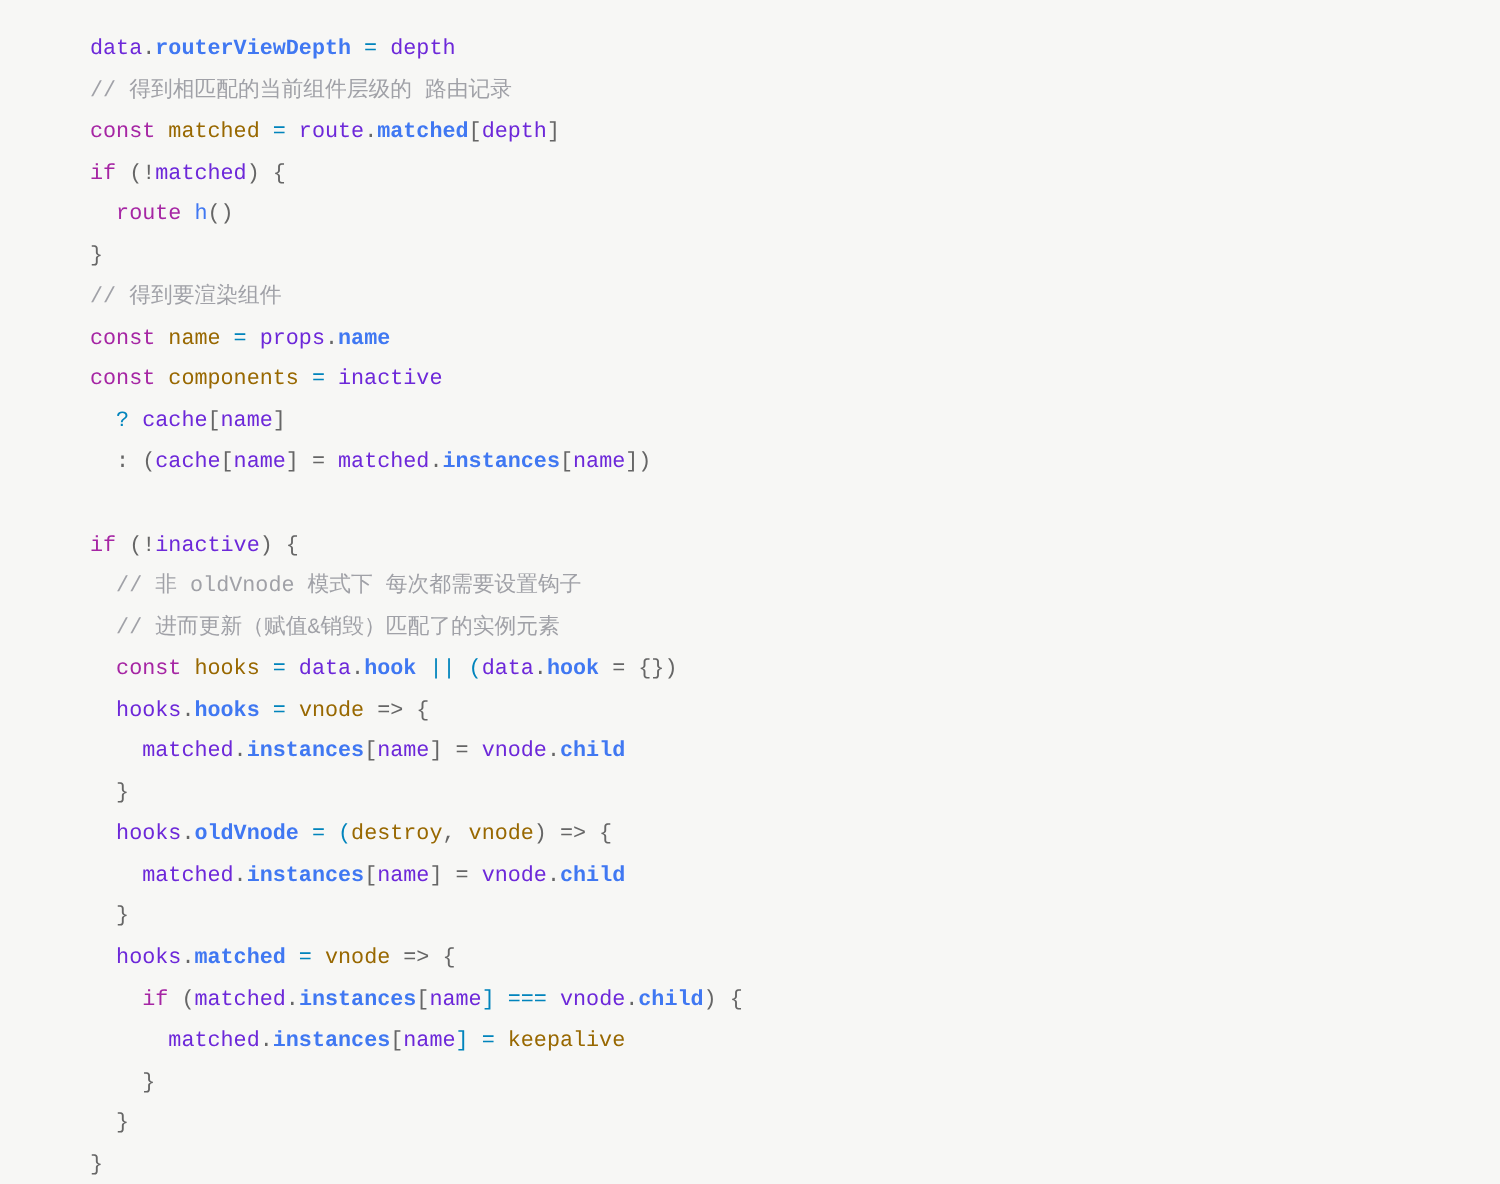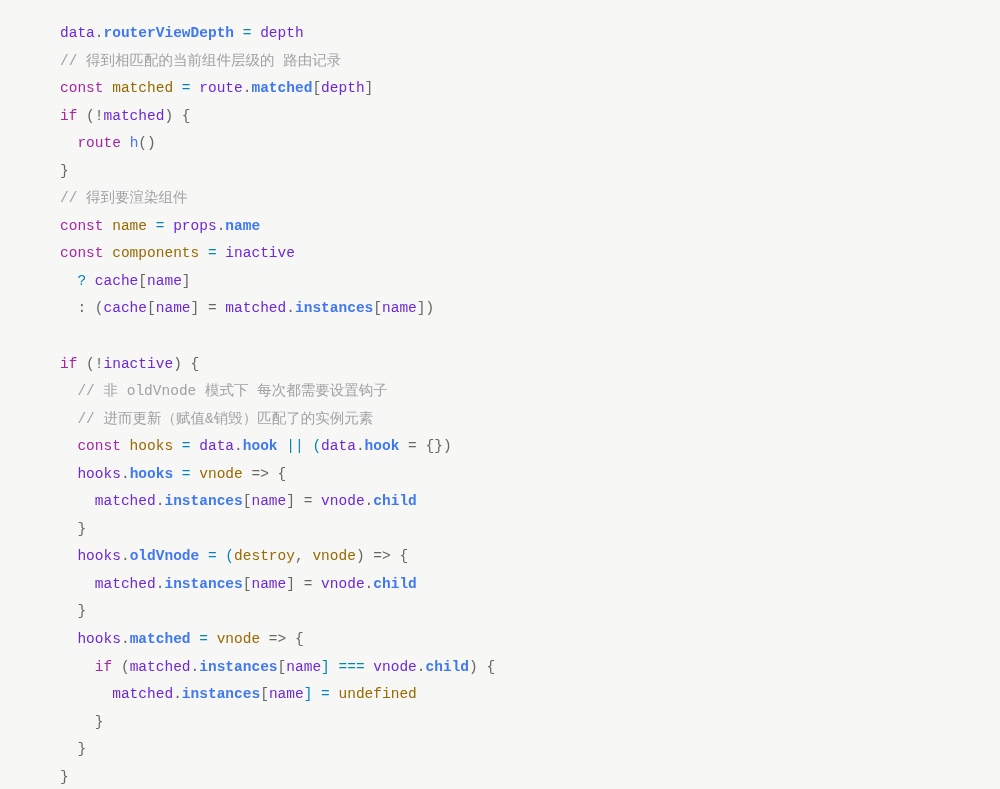--- a/index.html
+++ b/index.html
@@ -45,16 +45,16 @@
 <span>  <span class="tok-comment">// 进而更新（赋值&amp;销毁）匹配了的实例元素</span></span>
 <span>  <span class="tok-keyword">const</span><span class="tok-var"> hooks </span><span class="tok-op">=</span><span class="tok-ident"> data</span><span class="tok-punct">.</span><span class="tok-prop">hook</span><span class="tok-op"> || (</span><span class="tok-ident">data</span><span class="tok-punct">.</span><span class="tok-prop">hook</span><span class="tok-punct"> = {})</span></span>
 <span>  <span class="tok-ident">hooks</span><span class="tok-punct">.</span><span class="tok-prop">hooks</span><span class="tok-op"> = </span><span class="tok-var">vnode</span><span class="tok-punct"> =&gt; {</span></span>
 <span>    <span class="tok-ident">matched</span><span class="tok-punct">.</span><span class="tok-prop">instances</span><span class="tok-punct">[</span><span class="tok-ident">name</span><span class="tok-punct">] = </span><span class="tok-ident">vnode</span><span class="tok-punct">.</span><span class="tok-prop">child</span></span>
 <span>  <span class="tok-punct">}</span></span>
 <span>  <span class="tok-ident">hooks</span><span class="tok-punct">.</span><span class="tok-prop">oldVnode</span><span class="tok-op"> = (</span><span class="tok-var">destroy</span><span class="tok-punct">, </span><span class="tok-var">vnode</span><span class="tok-punct">) =&gt; {</span></span>
 <span>    <span class="tok-ident">matched</span><span class="tok-punct">.</span><span class="tok-prop">instances</span><span class="tok-punct">[</span><span class="tok-ident">name</span><span class="tok-punct">] = </span><span class="tok-ident">vnode</span><span class="tok-punct">.</span><span class="tok-prop">child</span></span>
 <span>  <span class="tok-punct">}</span></span>
 <span>  <span class="tok-ident">hooks</span><span class="tok-punct">.</span><span class="tok-prop">matched</span><span class="tok-op"> = </span><span class="tok-var">vnode</span><span class="tok-punct"> =&gt; {</span></span>
 <span>    <span class="tok-keyword">if</span><span class="tok-punct"> (</span><span class="tok-ident">matched</span><span class="tok-punct">.</span><span class="tok-prop">instances</span><span class="tok-punct">[</span><span class="tok-ident">name</span><span class="tok-op">] === </span><span class="tok-ident">vnode</span><span class="tok-punct">.</span><span class="tok-prop">child</span><span class="tok-punct">) {</span></span>
-<span>      <span class="tok-ident">matched</span><span class="tok-punct">.</span><span class="tok-prop">instances</span><span class="tok-punct">[</span><span class="tok-ident">name</span><span class="tok-op">] = </span><span class="tok-num">undefined</span></span>
+<span>      <span class="tok-ident">matched</span><span class="tok-punct">.</span><span class="tok-prop">instances</span><span class="tok-punct">[</span><span class="tok-ident">name</span><span class="tok-op">] = </span><span class="tok-num">keepalive</span></span>
 <span>    <span class="tok-punct">}</span></span>
 <span>  <span class="tok-punct">}</span></span>
 <span><span class="tok-punct">}</span></span></div>
 
 </body></html>

